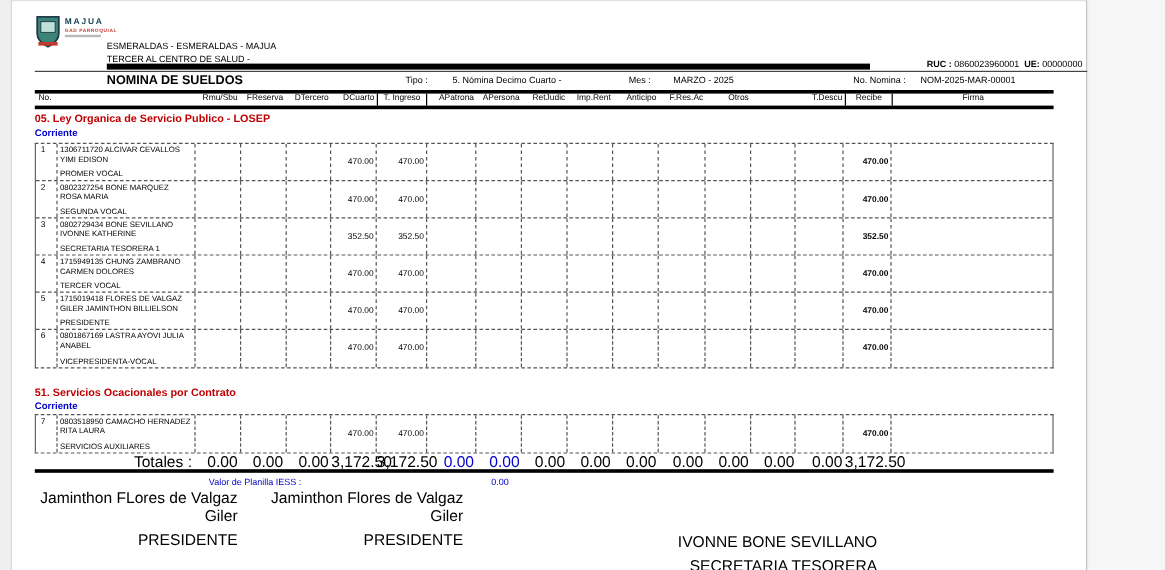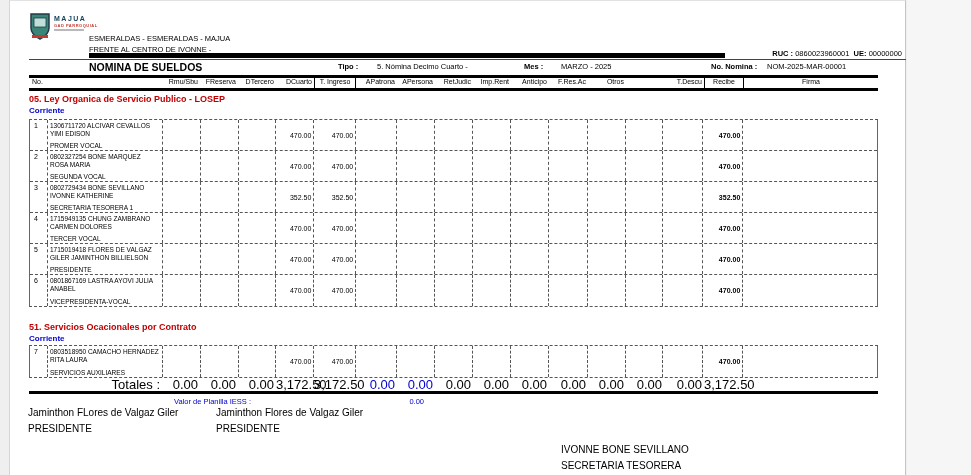--- a/index.html
+++ b/index.html
@@ -19,21 +19,21 @@
   .org-loc  { position:absolute; left:79px; top:33px; font-size:7.5px; }
   .org-addr { position:absolute; left:79px; top:44px; font-size:7.5px; }
   .black-bar { position:absolute; left:79px; top:52px; width:636px; height:5px; background:#000; }
   .ruc-line { position:absolute; top:48px; right:3px; font-size:7.5px; }
   .ruc-line b { font-weight:bold; }
   .thin-rule { position:absolute; left:19px; top:58px; width:877px; height:1px; background:#444; }
 
   .title-row { position:absolute; left:0; top:61px; width:897px; height:13px; font-size:7.5px; }
   .title-row .abs { position:absolute; top:0; white-space:nowrap; }
   .rep-title { left:79px; font-size:10.5px; font-weight:bold; top:-1px !important; }
-  .lab { font-weight:bold; }
+  .lab { font-weight:normal; }
   .thick { position:absolute; left:19px; width:849px; height:3px; background:#000; }
   .rule1 { top:74px; } .rule2 { top:87px; }
 
   
   .w-no{width:18px}.w-name{width:115px}.w-rmu{width:38px}.w-fre{width:38px}.w-dte{width:38px}
   .w-dcu{width:38px}.w-tin{width:42px}.w-apa{width:41px}.w-ape{width:38px}.w-ret{width:38px}
   .w-imp{width:38px}.w-ant{width:38px}.w-fra{width:39px}.w-otr{width:38px}.w-ext{width:38px}
   .w-tde{width:40px}.w-rec{width:40px}.w-fir{width:134px}
 
   .colhead { position:absolute; left:19px; top:77px; width:849px; height:10px; display:flex; font-size:7px; }
@@ -61,21 +61,21 @@
   .val.bold { font-weight:bold; }
 
   .totrow { display:flex; height:11px; align-items:center; font-size:13px; margin-top:1px; }
   .totrow .tc { text-align:right; padding-right:2px; white-space:nowrap; }
   .blue { color:#0000cc; }
   .rule3 { position:static; margin-top:1px; width:849px; height:2.5px; background:#000; }
   .iess { display:flex; margin-top:3px; font-size:7.5px; color:#0000cc; height:10px; }
   .iess .il { width:367px; text-align:center; }
   .iess .iv { width:28px; text-align:right; }
 
-  .sig { position:absolute; top:406px; width:170px; text-align:left; font-size:10px; }
+  .sig { position:absolute; top:406px; width:170px; text-align:right; font-size:13px; }
   .sig .sname { margin-bottom:5px; }
   .sig1 { left:18px; } .sig2 { left:206px; } .sig3 { left:551px;margin-top:37px; }
 </style>
 </head>
 <body>
 
 <div class="page">
 
   <div class="logo">
     <svg width="22" height="28" viewBox="0 0 22 28">
@@ -84,21 +84,21 @@
       <rect x="3" y="23" width="16" height="3" fill="#c23a2f"></rect>
     </svg>
     <div class="logo-texts">
       <div class="logo-title">MAJUA</div>
       <div class="logo-sub">GAD PARROQUIAL</div>
       <div class="logo-line3"></div>
     </div>
   </div>
 
   <div class="org-loc">ESMERALDAS - ESMERALDAS - MAJUA</div>
-  <div class="org-addr">FRENTE AL CENTRO DE IVONNE -</div>
+  <div class="org-addr">TERCER AL CENTRO DE SALUD -</div>
   <div class="black-bar"></div>
   <div class="ruc-line">
     <b>RUC :</b>
     <span>0860023960001</span>&nbsp;
     <b>UE:</b>
     <span>00000000</span>
   </div>
   <div class="thin-rule"></div>
 
   <div class="title-row">

